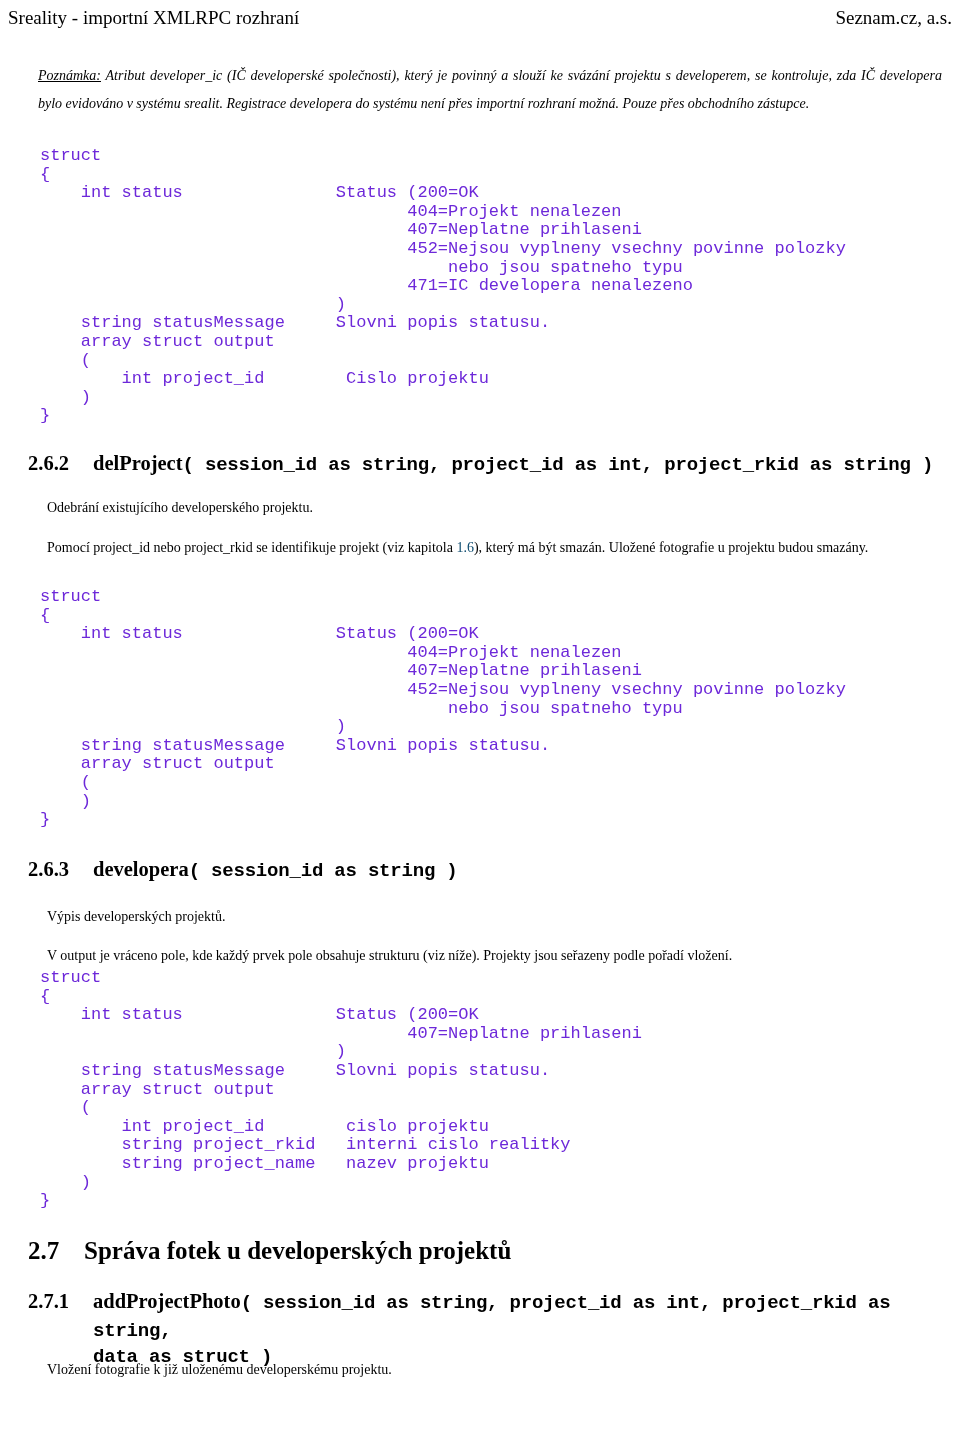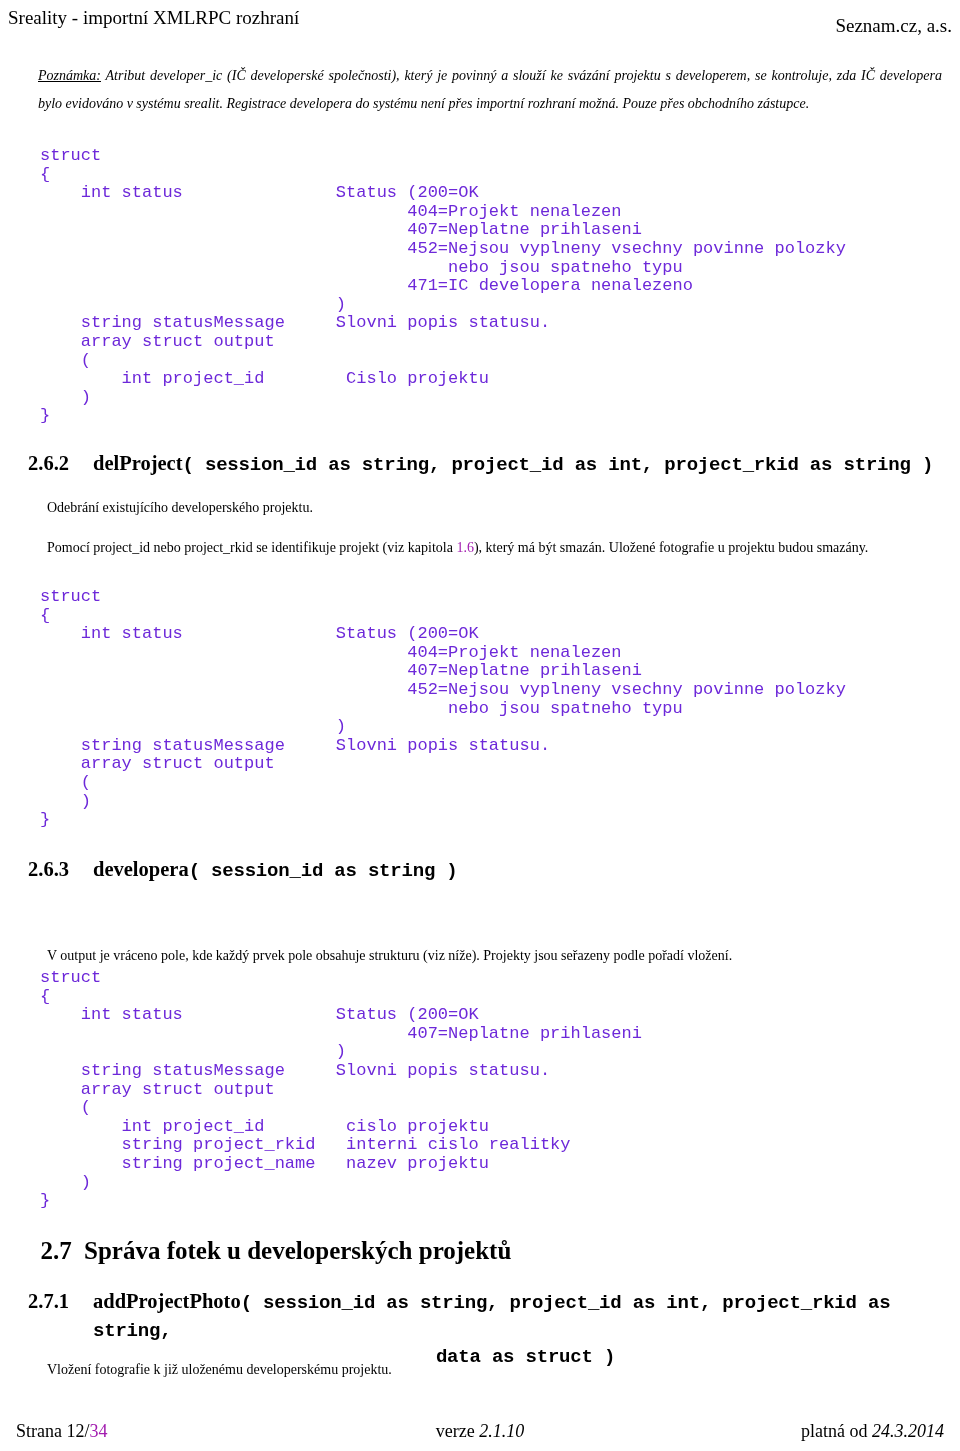--- a/index.html
+++ b/index.html
@@ -36,21 +36,21 @@
   }
   .runhead-left {
     position: absolute;
     left: 0;
     top: 0;
     white-space: nowrap;
   }
   .runhead-right {
     position: absolute;
     right: 0;
-    top: 8px;
+    top: 0;
     white-space: nowrap;
   }
 
   p.para {
     margin: 0 16px 0 0;
     font-size: 14px;
     line-height: 28px;
     text-align: justify;
     text-indent: 0;
   }
@@ -60,21 +60,21 @@
   .note {
     font-style: italic;
     margin-bottom: 0;
   }
   .note .lead {
     text-decoration: underline;
     font-style: italic;
   }
 
   .lnk {
-    color: #a21caf;
+    color: #0c4a6e;
     text-decoration: none;
   }
 
   
   pre.code {
     font-family: "Liberation Mono", "DejaVu Sans Mono", monospace;
     font-size: 17px;
     line-height: 18.6px;
     color: #6d28d9;
     margin: 0;
@@ -110,21 +110,20 @@
     white-space: nowrap;
   }
   .h3 .ttl {
     flex: 1 1 auto;
   }
   .mono-b {
     font-family: "Liberation Mono", "DejaVu Sans Mono", monospace;
     font-weight: bold;
     font-size: 19px;
     letter-spacing: -0.2px;
-    text-align: center;
   }
   .h3 .cont {
     display: block;
   }
 
   
   .abs { position: absolute; }
 
   
   .footer {
@@ -208,20 +207,23 @@
 
   <div class="abs" style="left:28px; top:856px; width:930px;">
     <div class="h3">
       <span class="num">2.6.3</span>
       <span class="ttl">
         <span>developera</span><span class="mono-b">( session_id as string )</span>
       </span>
     </div>
   </div>
 
+  <div class="abs" style="left:38px; top:903px; width:920px;">
+    <p class="para indent">Výpis developerských projektů.</p>
+  </div>
 
   <div class="abs" style="left:38px; top:942px; width:920px;">
     <p class="para indent">V output je vráceno pole, kde každý prvek pole obsahuje strukturu (viz níže). Projekty jsou seřazeny podle pořadí vložení.</p>
   </div>
 
   <div class="abs" style="left:40px; top:969px;">
     <pre class="code">struct
 {
     int status               Status (200=OK
                                     407=Neplatne prihlaseni
@@ -229,42 +231,35 @@
     string statusMessage     Slovni popis statusu.
     array struct output
     (
         int project_id        cislo projektu
         string project_rkid   interni cislo realitky
         string project_name   nazev projektu
     )
 }</pre>
   </div>
 
-  <div class="abs" style="left:28px; top:1236px; width:930px;text-align:center;">
+  <div class="abs" style="left:28px; top:1236px; width:930px;">
     <div class="h2">
       <span class="num">2.7</span>
       <span>Správa fotek u developerských projektů</span>
     </div>
   </div>
 
   <div class="abs" style="left:28px; top:1288px; width:930px;">
     <div class="h3">
       <span class="num">2.7.1</span>
       <span class="ttl">
         <span>addProjectPhoto</span><span class="mono-b">( session_id as string, project_id as int, project_rkid as string,</span>
         <span class="mono-b cont">data as struct )</span>
       </span>
     </div>
   </div>
 
   <div class="abs" style="left:38px; top:1356px; width:920px;">
     <p class="para indent">Vložení fotografie k již uloženému developerskému projektu.</p>
   </div>
 
-  <div class="footer">
-    <span class="footer-left"><span>Strana </span><span>12</span><span>/</span><span class="lnk">34</span></span>
-
-    <span class="footer-mid"><span>verze </span><span class="ital">2.1.10</span></span>
-
-    <span class="footer-right"><span>platná od </span><span class="ital">24.3.2014</span></span>
-  </div>
 
 </div>
 
 </body></html>

